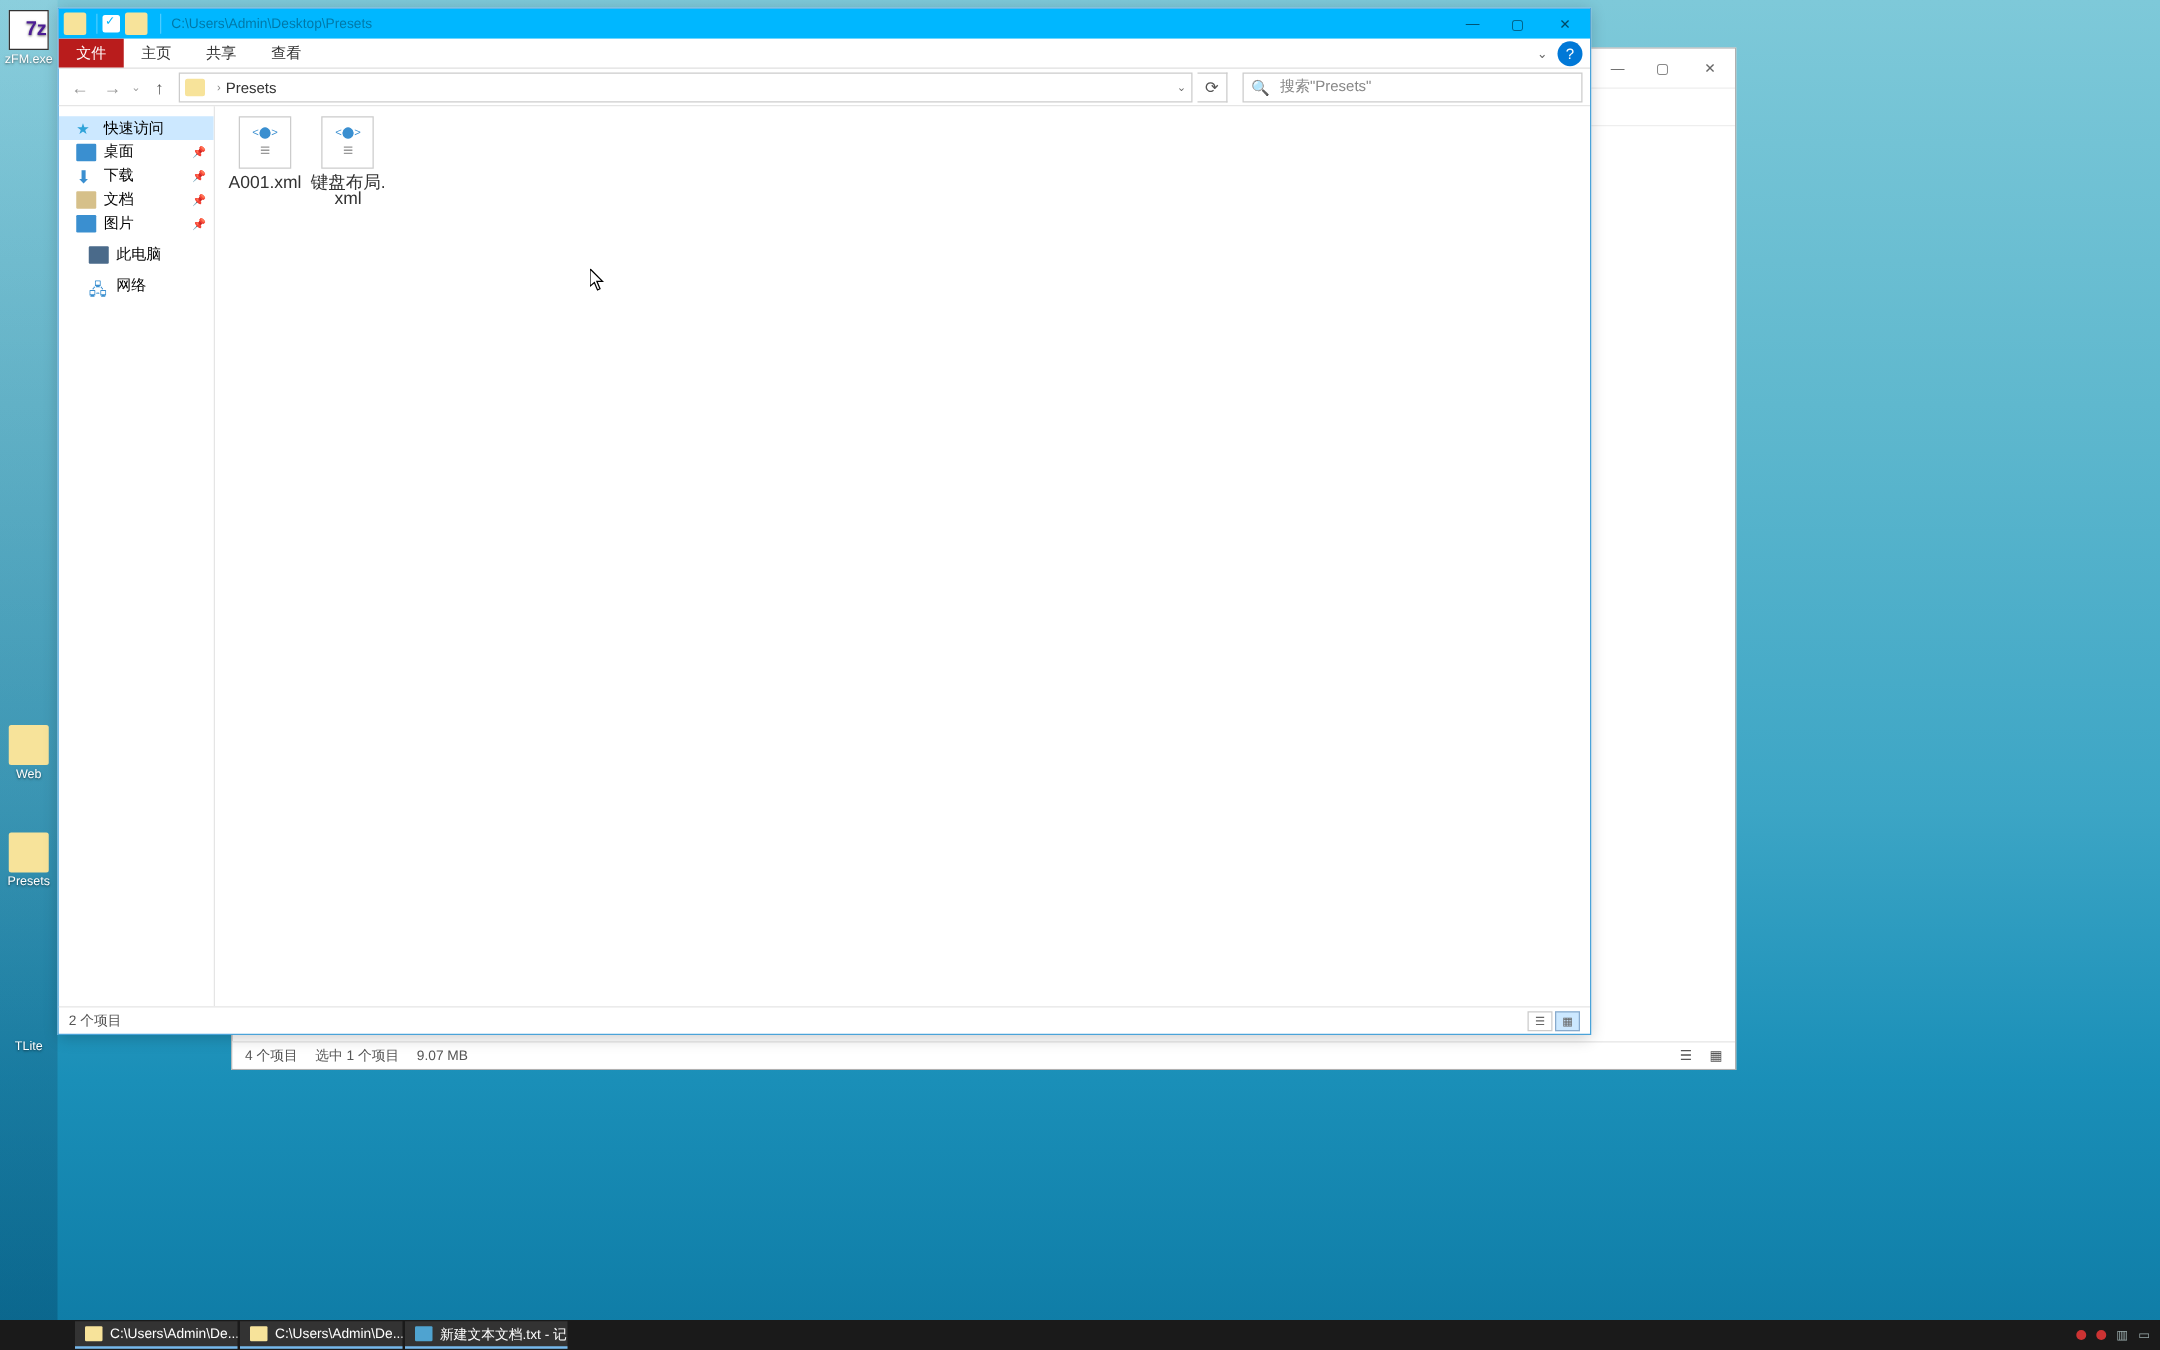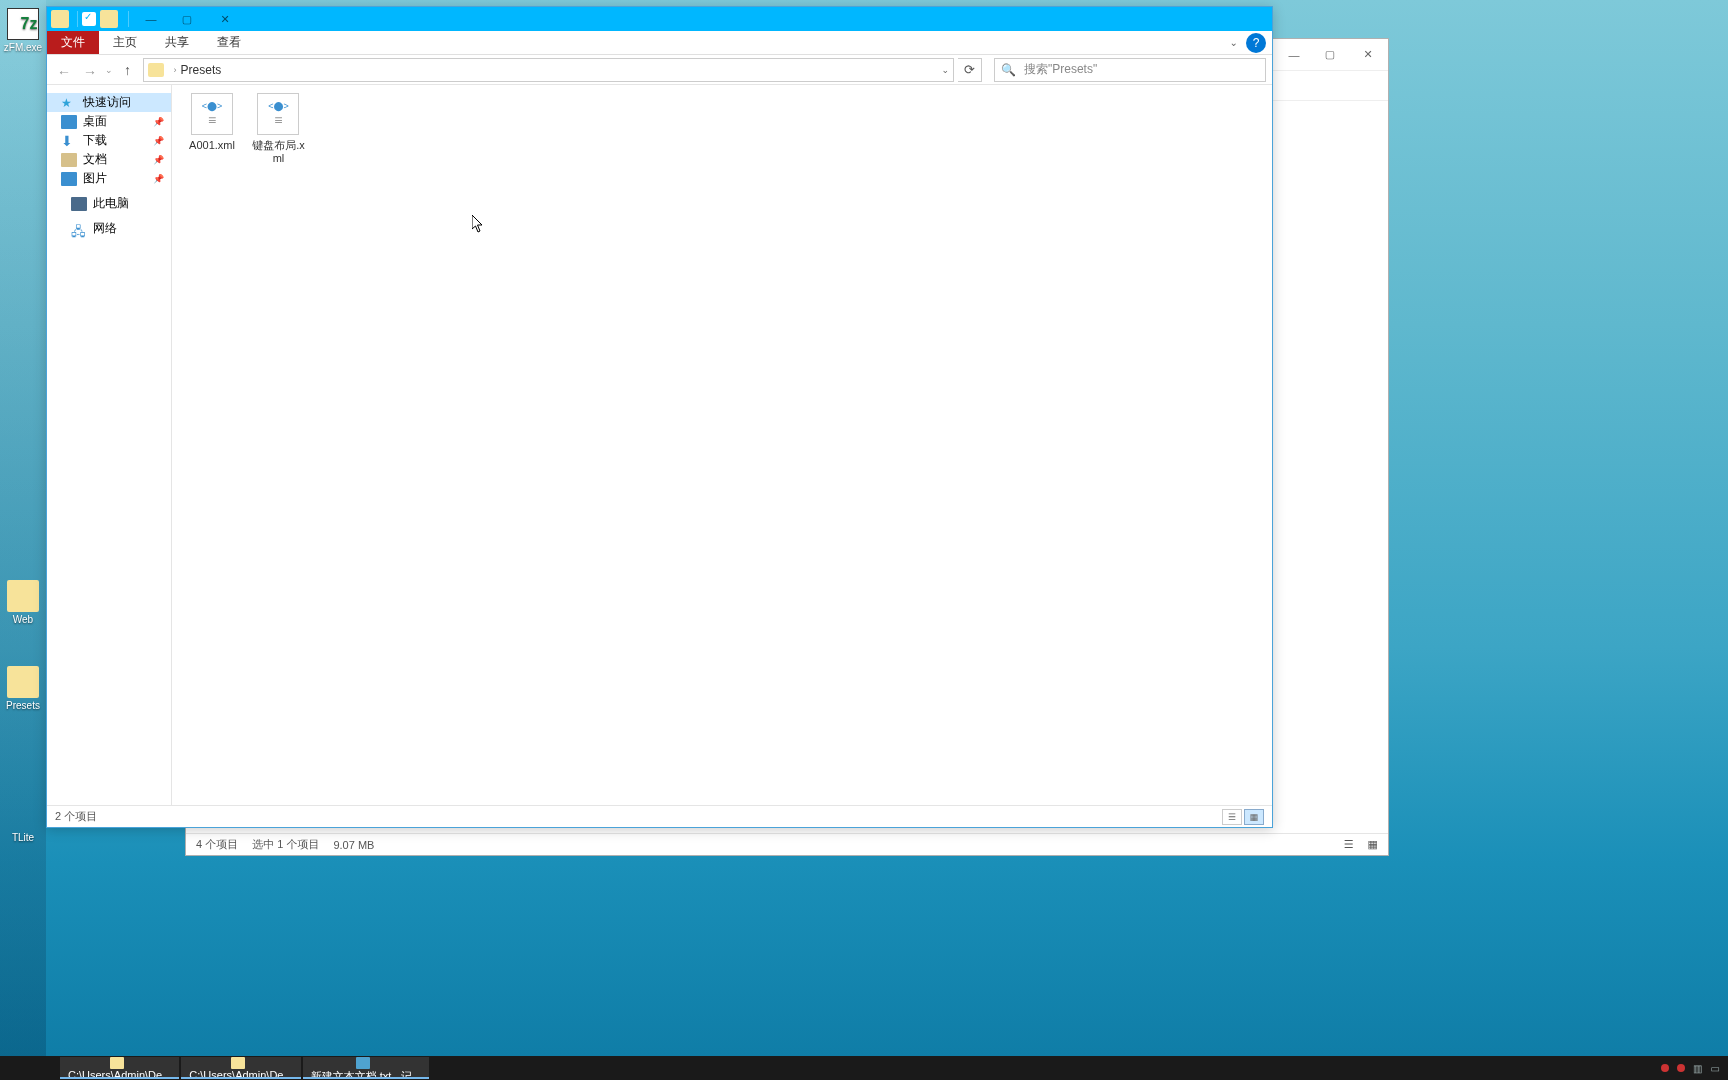--- a/index.html
+++ b/index.html
@@ -12,21 +12,21 @@
 }
 .desktop::before {
   content: ""; position: absolute; left: 0; top: 0; width: 46px; height: 100%;
   background: linear-gradient(180deg, rgba(255,255,255,0.1), rgba(0,50,80,0.3));
 }
 
 
 .desktop-icon { position: absolute; left: 2px; width: 42px; text-align: center; color: #fff; font-size: 10px; text-shadow: 0 1px 2px rgba(0,0,0,0.6); }
 .desktop-icon .ico { width: 32px; height: 32px; margin: 0 auto 2px; display: flex; align-items: center; justify-content: center; }
 .desktop-icon.sevenz { top: 8px; }
-.desktop-icon.sevenz .ico { background: #fff; border: 1px solid #333; font-size: 16px; font-weight: bold; color: #15803d; padding-left: 12px; }
+.desktop-icon.sevenz .ico { background: #fff; border: 1px solid #333; font-size: 16px; font-weight: bold; color: #4c1d95; padding-left: 12px; }
 .desktop-icon.web { top: 580px; }
 .desktop-icon.web .ico { background: #f7e39a; border-radius: 2px; }
 .desktop-icon.presets { top: 666px; }
 .desktop-icon.presets .ico { background: #f7e39a; border-radius: 2px; position: relative; }
 .desktop-icon.ntlite { top: 832px; left: 0; width: 46px; text-align: center; }
 
 
 .explorer {
   position: absolute; left: 46px; top: 6px; width: 1227px; height: 822px;
   background: #fff; border: 1px solid #4aa3d9; box-shadow: 0 2px 12px rgba(0,0,0,0.2);
@@ -89,21 +89,21 @@
 .ico-down { color: #3a8fd0; font-size: 14px; line-height: 14px; }
 .ico-doc { background: #d6c08a; border-radius: 1px; }
 .ico-pic { background: #3a8fd0; border-radius: 1px; }
 .ico-pc { background: #4a6a8a; border-radius: 1px; }
 .ico-net { color: #3a8fd0; font-size: 13px; }
 
 .content { flex: 1; padding: 8px 10px; position: relative; }
 .file-item {
   display: inline-flex; flex-direction: column; align-items: center;
   width: 60px; margin-right: 2px; vertical-align: top; cursor: pointer;
-  font-size: 11px; text-align: center; color: #333;
+  font-size: 14px; text-align: center; color: #333;
 }
 .file-item .thumb {
   width: 42px; height: 42px; background: #fff; border: 1px solid #ccc;
   display: flex; flex-direction: column; align-items: center; justify-content: center;
   margin-bottom: 4px; position: relative;
 }
 .file-item .thumb::before {
   content: "<⬤>"; font-size: 9px; color: #3a8fd0; line-height: 1;
 }
 .file-item .thumb::after {
@@ -138,21 +138,21 @@
 .explorer2 .status2 .spacer { flex: 1; }
 
 
 .taskbar {
   position: absolute; left: 0; right: 0; bottom: 0; height: 24px;
   background: #1a1a1a; display: flex; align-items: center; padding-left: 60px;
 }
 .taskbar .task {
   height: 22px; display: flex; align-items: center; padding: 0 8px;
   color: #fff; font-size: 11px; margin-right: 2px; border-bottom: 2px solid #76b9ed;
-  background: #333; max-width: 130px; overflow: hidden; white-space: nowrap; flex-direction: column;
+  background: #333; max-width: 130px; overflow: hidden; white-space: nowrap;
 }
 .taskbar .task .ti { width: 14px; height: 12px; background: #f7e39a; border-radius: 1px; margin-right: 6px; flex-shrink: 0; }
 .taskbar .task .ti.note { background: #4fa3d0; }
 .taskbar .tray { margin-left: auto; display: flex; align-items: center; gap: 8px; padding-right: 8px; color: #9aa; font-size: 10px; }
 .taskbar .tray .dot { width: 8px; height: 8px; border-radius: 50%; }
 
 </style>
 </head>
 <body>
 
@@ -192,20 +192,21 @@
 </div>
 
 <div class="explorer">
 
   <div class="titlebar">
     <div class="qat-icon"></div>
     <div class="sep"></div>
     <div class="qat-check"></div>
     <div class="qat-icon2"></div>
     <div class="sep"></div>
+    <div class="path">C:\Users\Admin\Desktop\Presets</div>
     <div class="win-controls">
       <div class="btn">—</div>
       <div class="btn">▢</div>
       <div class="btn close">✕</div>
     </div>
   </div>
 
   <div class="ribbon-tabs">
     <div class="tab file">文件</div>
     <div class="tab">主页</div>

